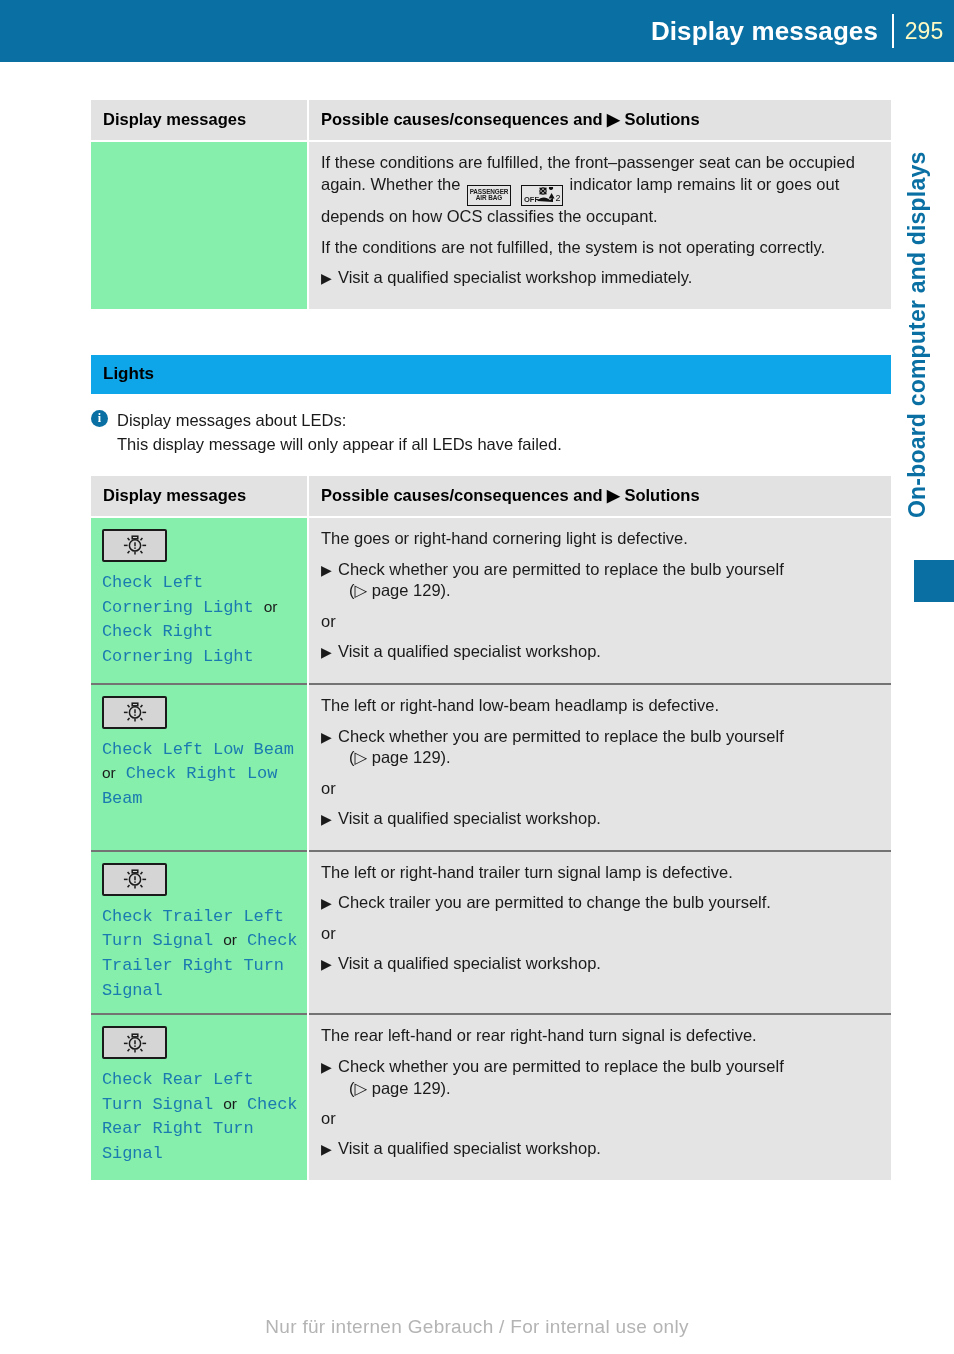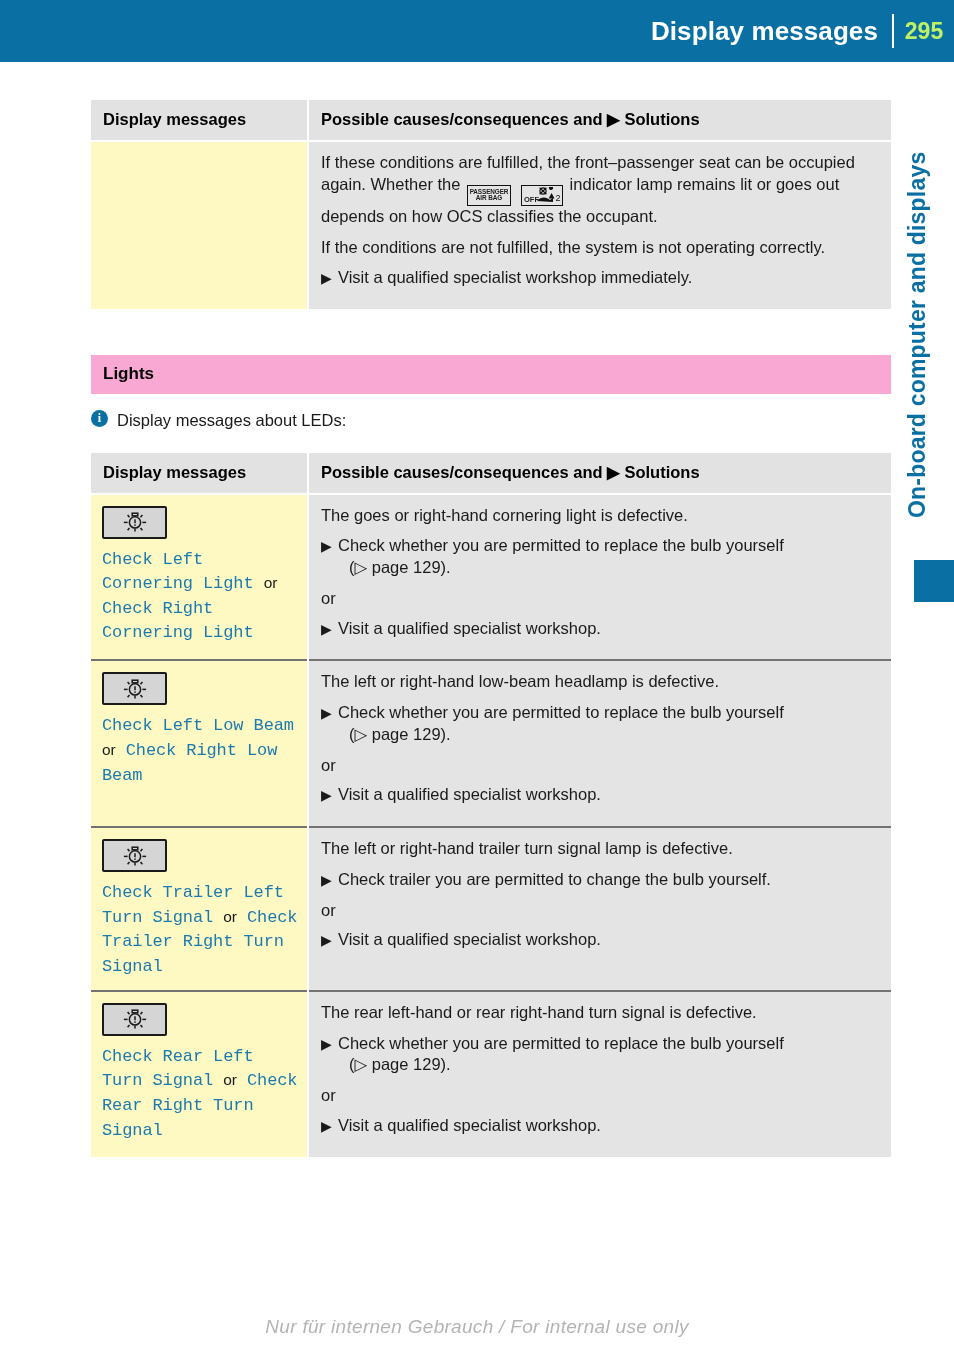--- a/index.html
+++ b/index.html
@@ -34,23 +34,23 @@
     letter-spacing: 0.1px;
     padding-right: 14px;
     line-height: 1;
   }
   .header-divider {
     width: 2px;
     height: 34px;
     background: #ffffff;
   }
   .header-pageno {
-    color: #bef264;
+    color: #fef9c3;
     font-size: 23px;
-    font-weight: bold;
+    font-weight: normal;
     width: 60px;
     text-align: center;
     line-height: 1;
   }
 
   
   .side-label {
     position: absolute;
     right: 6px;
     top: 120px;
@@ -106,21 +106,21 @@
   .tbl thead th.h1 { border-right: 2px solid #ffffff; }
 
   .tbl td {
     vertical-align: top;
     font-size: 16.5px;
     color: #1a1a1a;
     line-height: 1.32;
     padding: 10px 14px 20px 12px;
   }
   .tbl td.left {
-    background: #fef9c3;
+    background: #86efac;
     border-right: 2px solid #ffffff;
     padding: 11px 8px 10px 11px;
   }
   .tbl td.right {
     background: #e4e4e4;
   }
   .tbl tbody tr + tr td {
     border-top: 2px solid #737373;
   }
 
@@ -146,21 +146,21 @@
     padding-left: 11px;
   }
   .orline { margin: 0 0 8px 0; }
 
   
   .ref { white-space: nowrap; }
 
   
   .section-head {
     width: 800px;
-    background: #f9a8d4;
+    background: #0ea5e9;
     font-size: 17px;
     font-weight: bold;
     color: #000;
     padding: 9px 12px 10px 12px;
     margin-top: 46px;
   }
 
   
   .note {
     margin-top: 15px;
@@ -259,21 +259,20 @@
   .watermark {
     position: absolute;
     left: 0;
     top: 1316px;
     width: 954px;
     text-align: center;
     font-size: 19px;
     color: #b4b4b4;
     letter-spacing: 0.3px;
     font-family: "Liberation Sans", sans-serif;
-    font-style: italic;
   }
 </style>
 </head>
 <body>
 
 <div class="page-header">
   <div class="header-title">Display messages</div>
   <div class="header-divider"></div>
   <div class="header-pageno">295</div>
 </div>
@@ -330,20 +329,21 @@
         </td>
       </tr>
     </tbody>
   </table>
 
   <div class="section-head">Lights</div>
 
   <div class="note">
     <span class="info-ico">i</span>
     <span>Display messages about LEDs:</span>
+    <span class="note-l2">This display message will only appear if all LEDs have failed.</span>
   </div>
 
   <table class="tbl">
     <colgroup>
         <col class="c1">
         <col class="c2">
       </colgroup>
     <thead>
       <tr>
         <th class="h1">Display messages</th>

